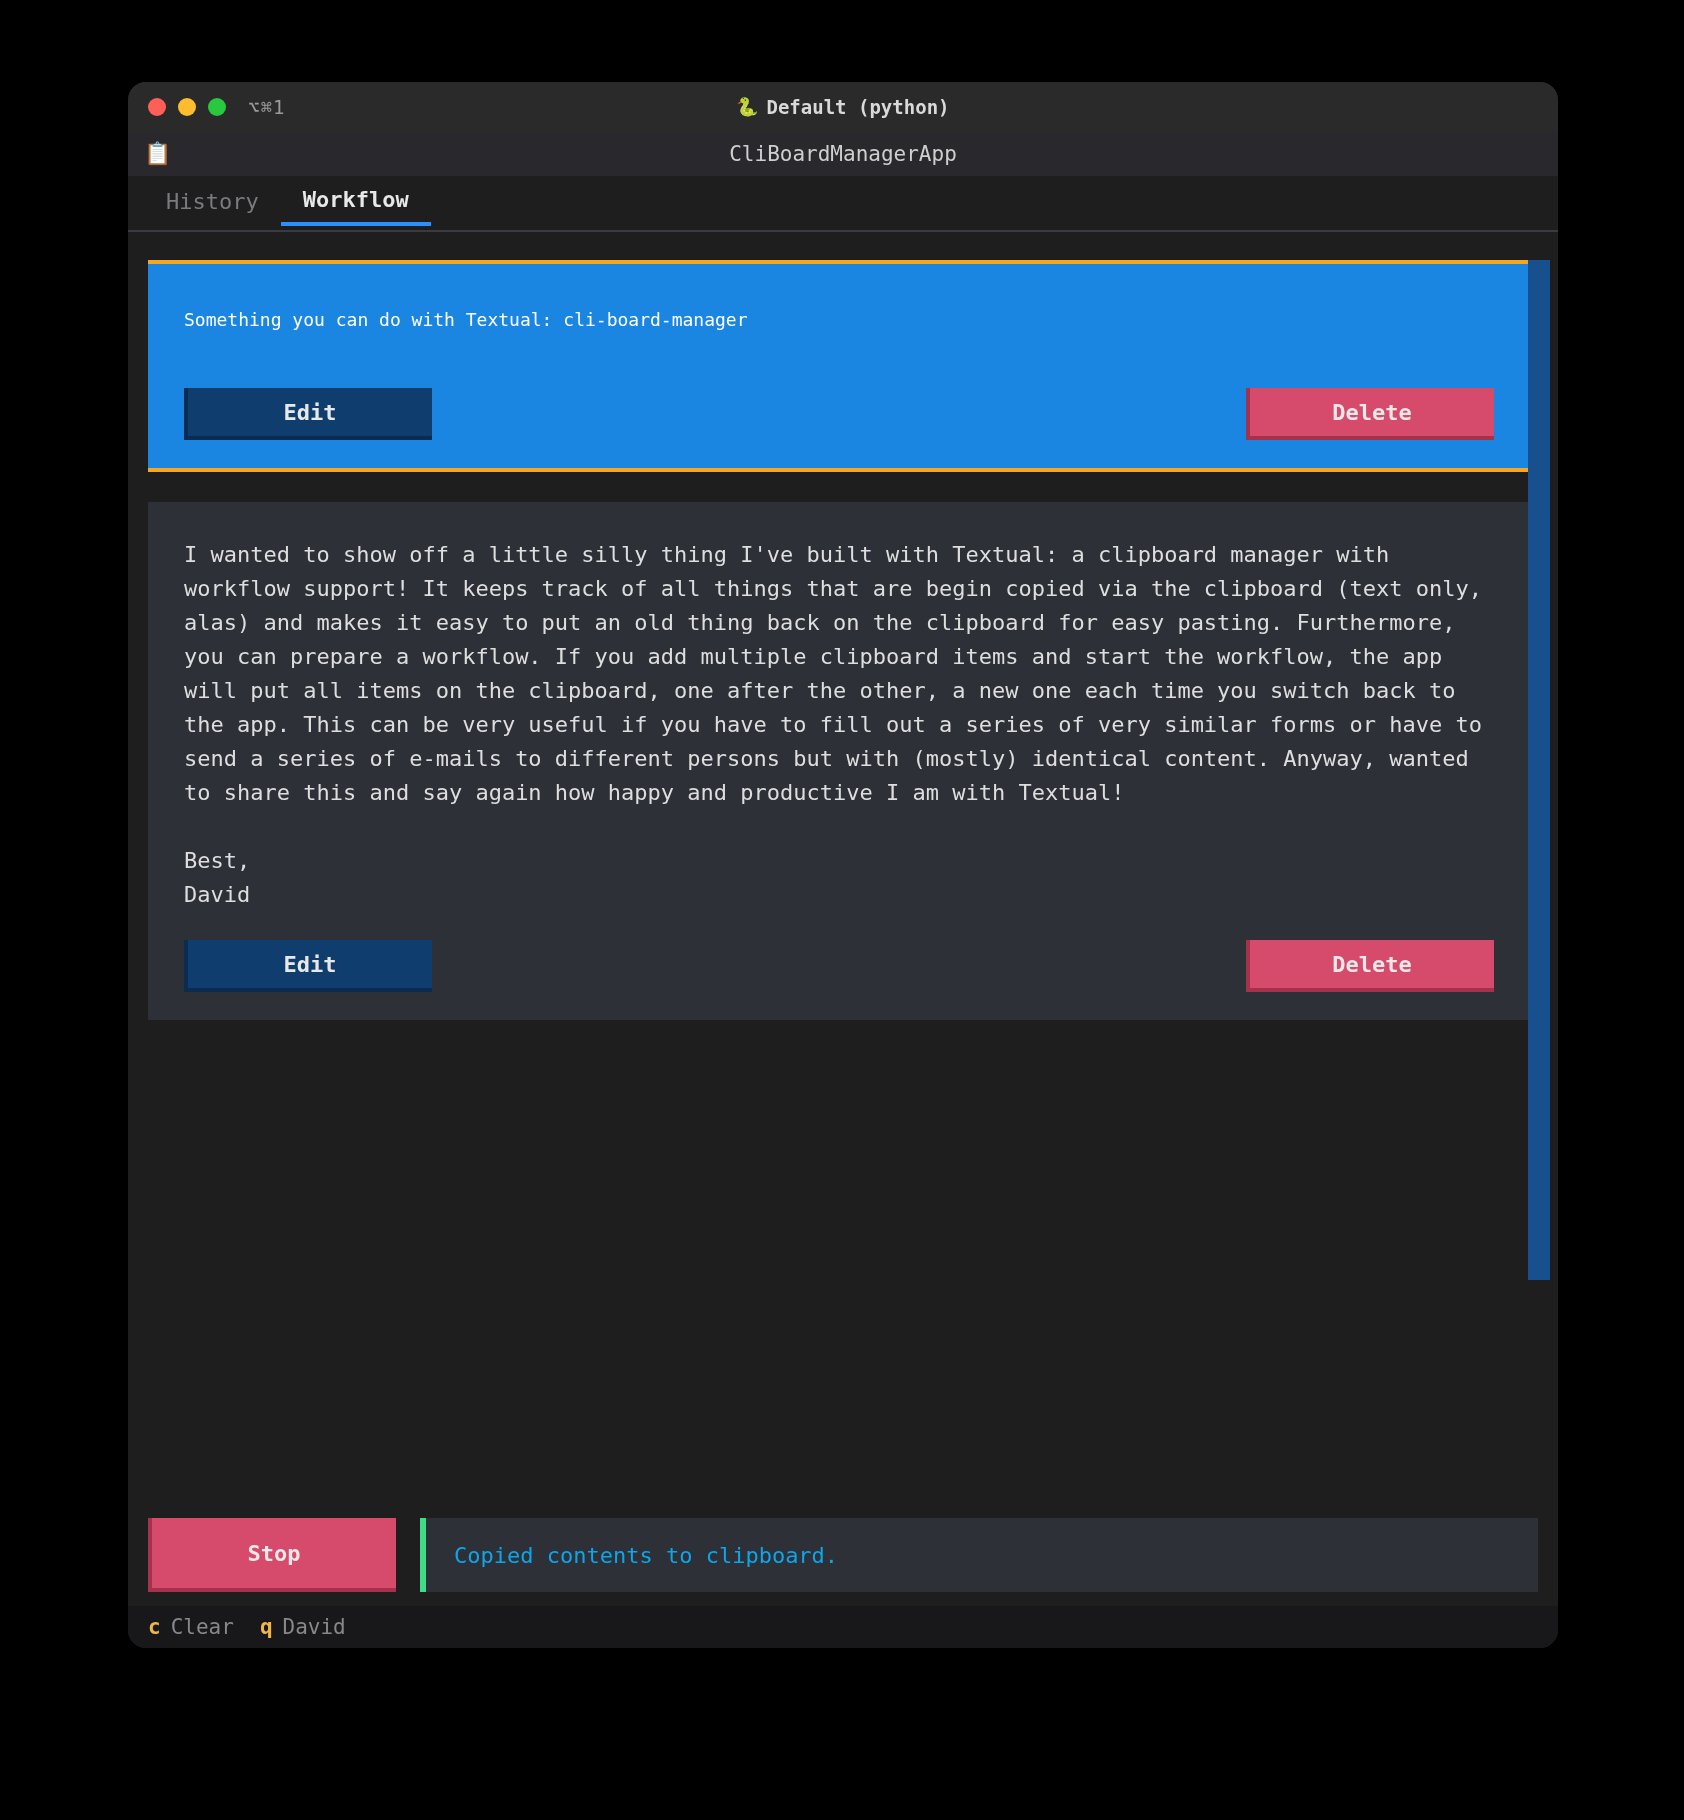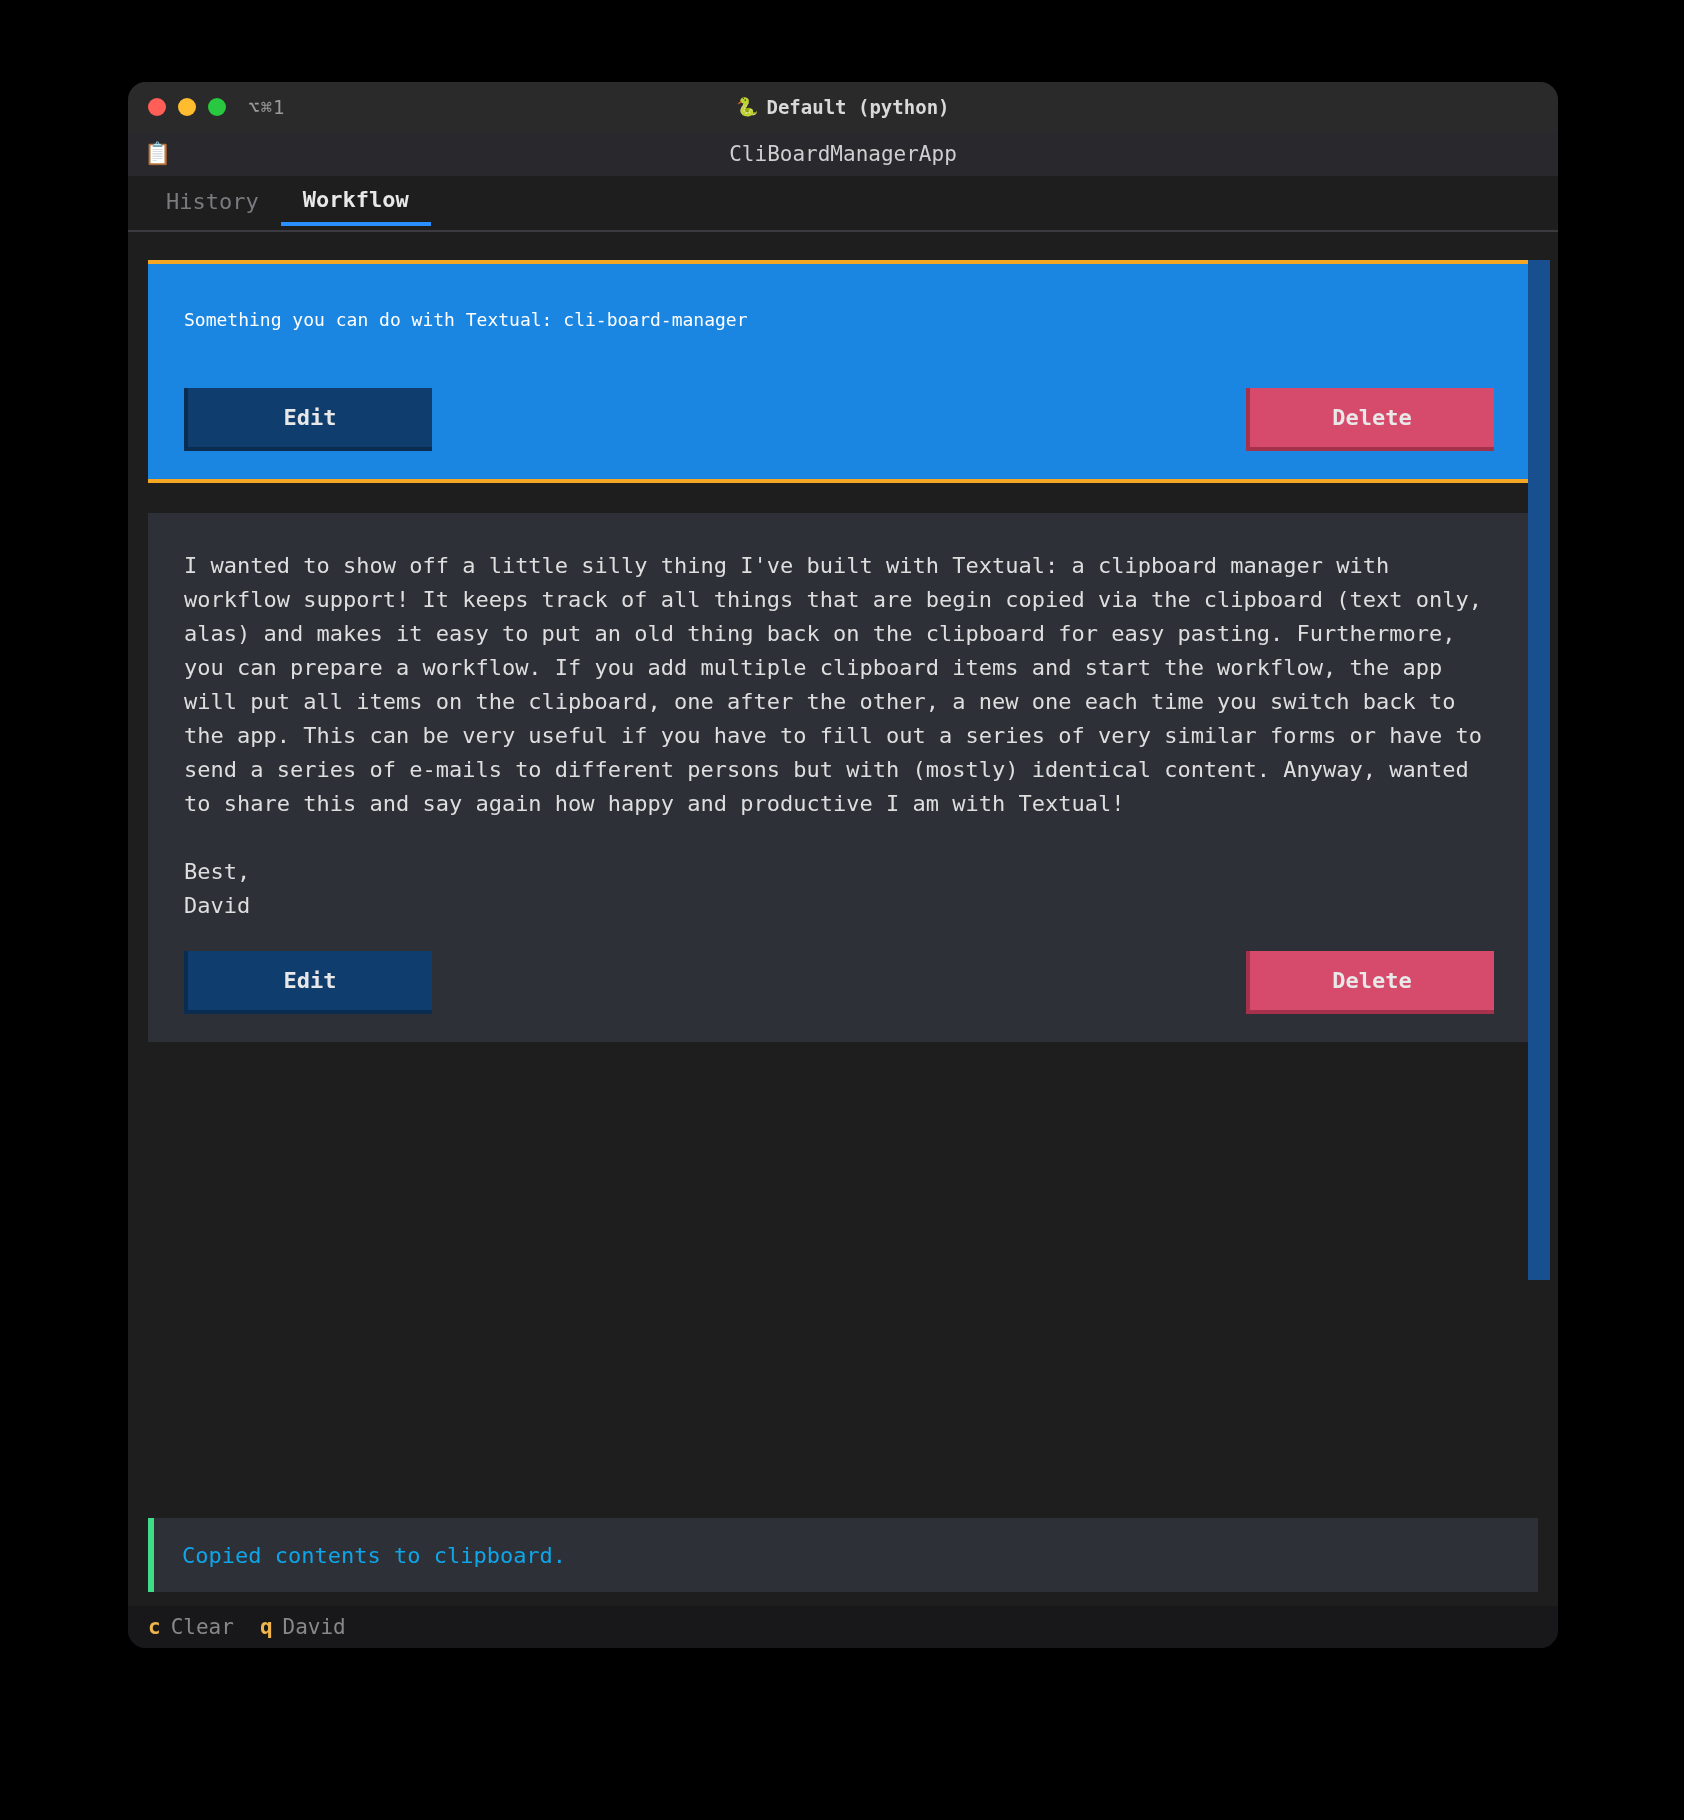--- a/index.html
+++ b/index.html
@@ -158,21 +158,21 @@
     line-height: 34px;
     white-space: pre-wrap;
     margin-bottom: 28px;
   }
   .card-buttons {
     display: flex;
     justify-content: space-between;
   }
   .btn {
     min-width: 248px;
-    height: 63px;
+    height: 52px;
     display: inline-flex;
     align-items: center;
     justify-content: center;
     font-weight: 700;
     font-size: 22px;
     color: #e8e8e8;
     cursor: pointer;
     position: relative;
   }
   .btn-edit {
@@ -281,20 +281,21 @@
         </div>
       </div>
 
     </div>
     <div class="scrollbar">
       <div class="scrollbar-thumb"></div>
     </div>
   </div>
 
   <div class="action-row">
+    <div class="btn btn-stop">Stop</div>
     <div class="status-toast">
       <span>Copied contents to clipboard.</span>
     </div>
   </div>
 
   <div class="keys-footer">
     <div class="keybind">
       <span class="keybind-key">c</span>
       <span class="keybind-label">Clear</span>
     </div>

